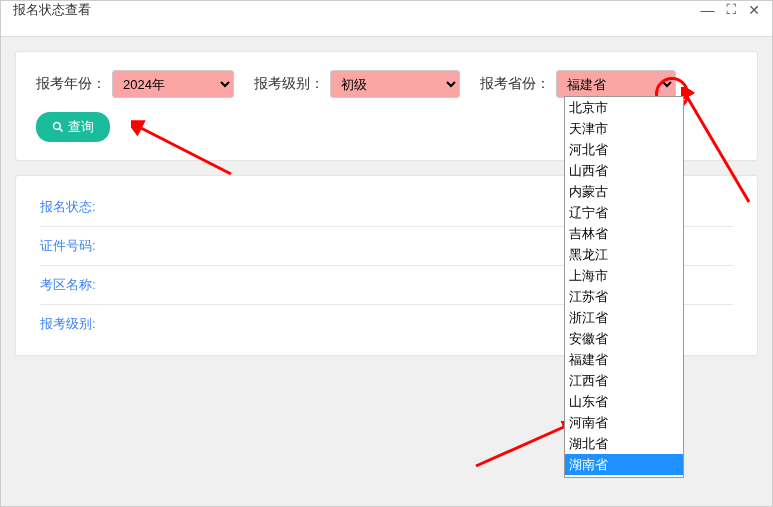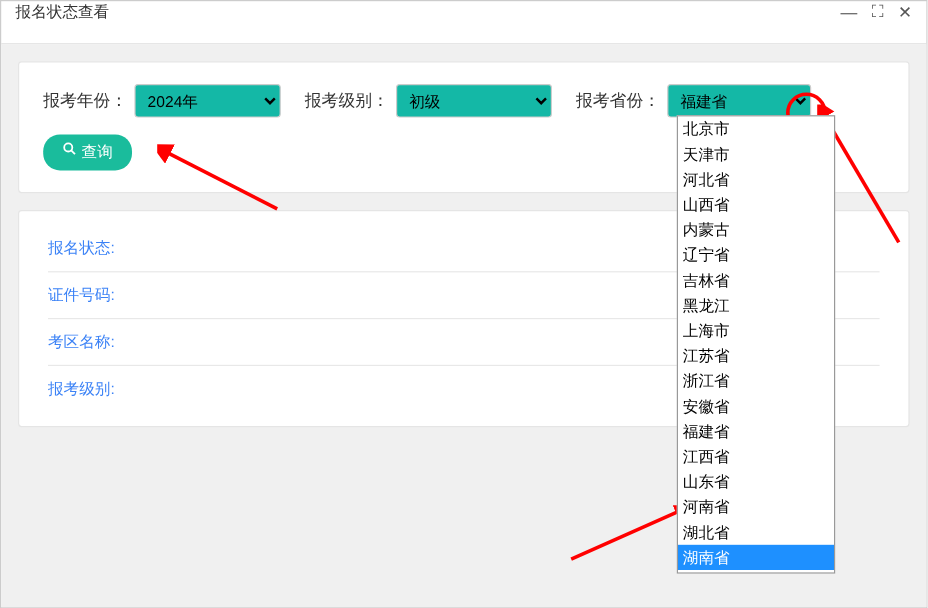--- a/index.html
+++ b/index.html
@@ -69,36 +69,37 @@
     .form-label {
       font-size: 14px;
       color: #333;
     }
     .form-select {
       height: 28px;
       border: 1px solid #ccc;
       border-radius: 3px;
       padding: 0 6px;
       font-size: 13px;
-      background: #14b8a6;
+      background: #fca5a5;
       cursor: pointer;
       min-width: 120px;
     }
     .form-select.year { min-width: 122px; }
     .form-select.level { min-width: 130px; }
     .form-select.province { min-width: 120px; }
     .query-btn {
       background: #1abc9c;
       color: #fff;
       border: none;
       border-radius: 14px;
       padding: 6px 16px;
       font-size: 13px;
       cursor: pointer;
       display: inline-flex;
+      align-items: center;
       gap: 4px;
       margin-top: 14px;
     }
     .query-btn svg {
       width: 12px;
       height: 12px;
       fill: #fff;
     }
     .result-panel {
       background: #fff;
@@ -117,21 +118,21 @@
     .result-row:last-child {
       border-bottom: none;
     }
     .result-label {
       min-width: 80px;
     }
     .dropdown-list {
       position: absolute;
       top: 95px;
       left: 563px;
-      width: 132px;
+      width: 120px;
       background: #fff;
       border: 1px solid #999;
       z-index: 100;
       max-height: 382px;
       overflow: hidden;
     }
     .dropdown-item {
       padding: 1px 4px;
       font-size: 13px;
       color: #000;

